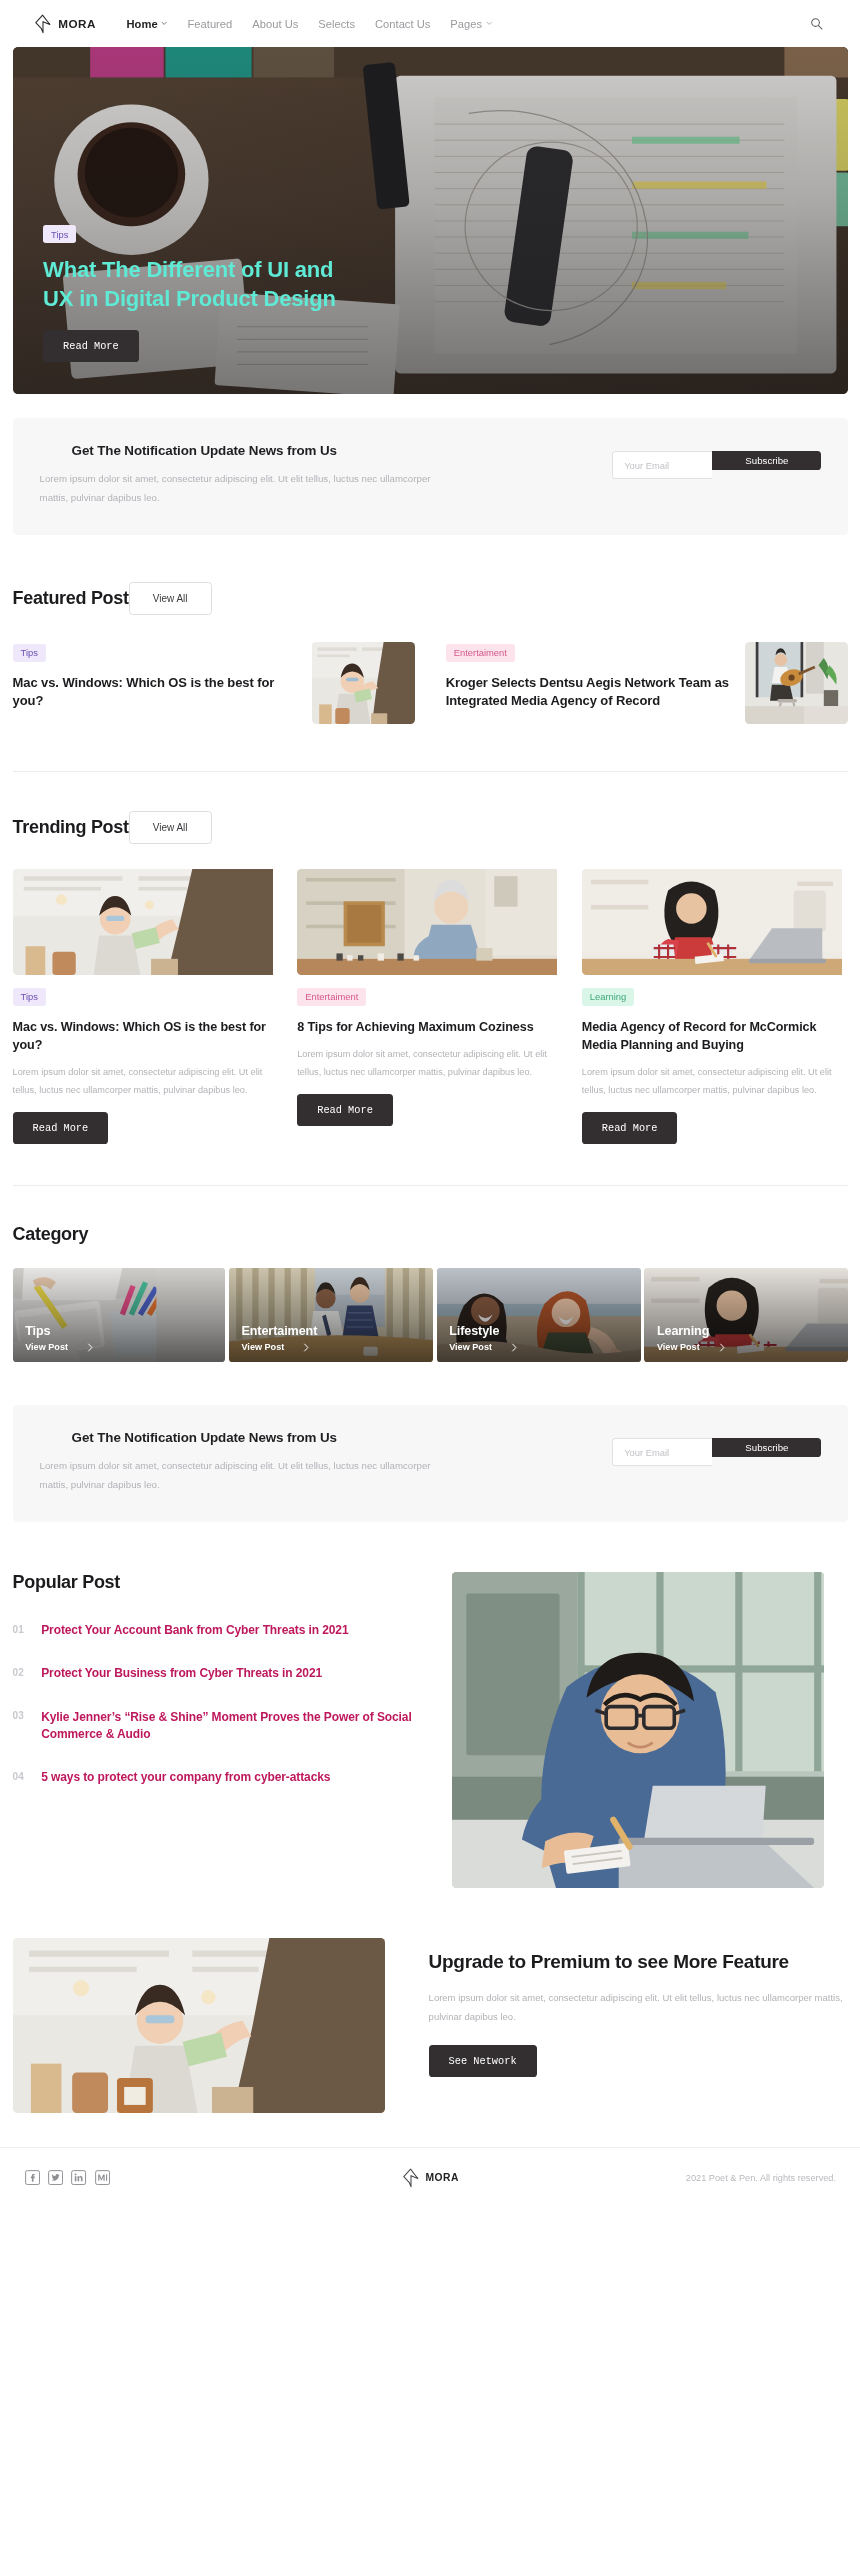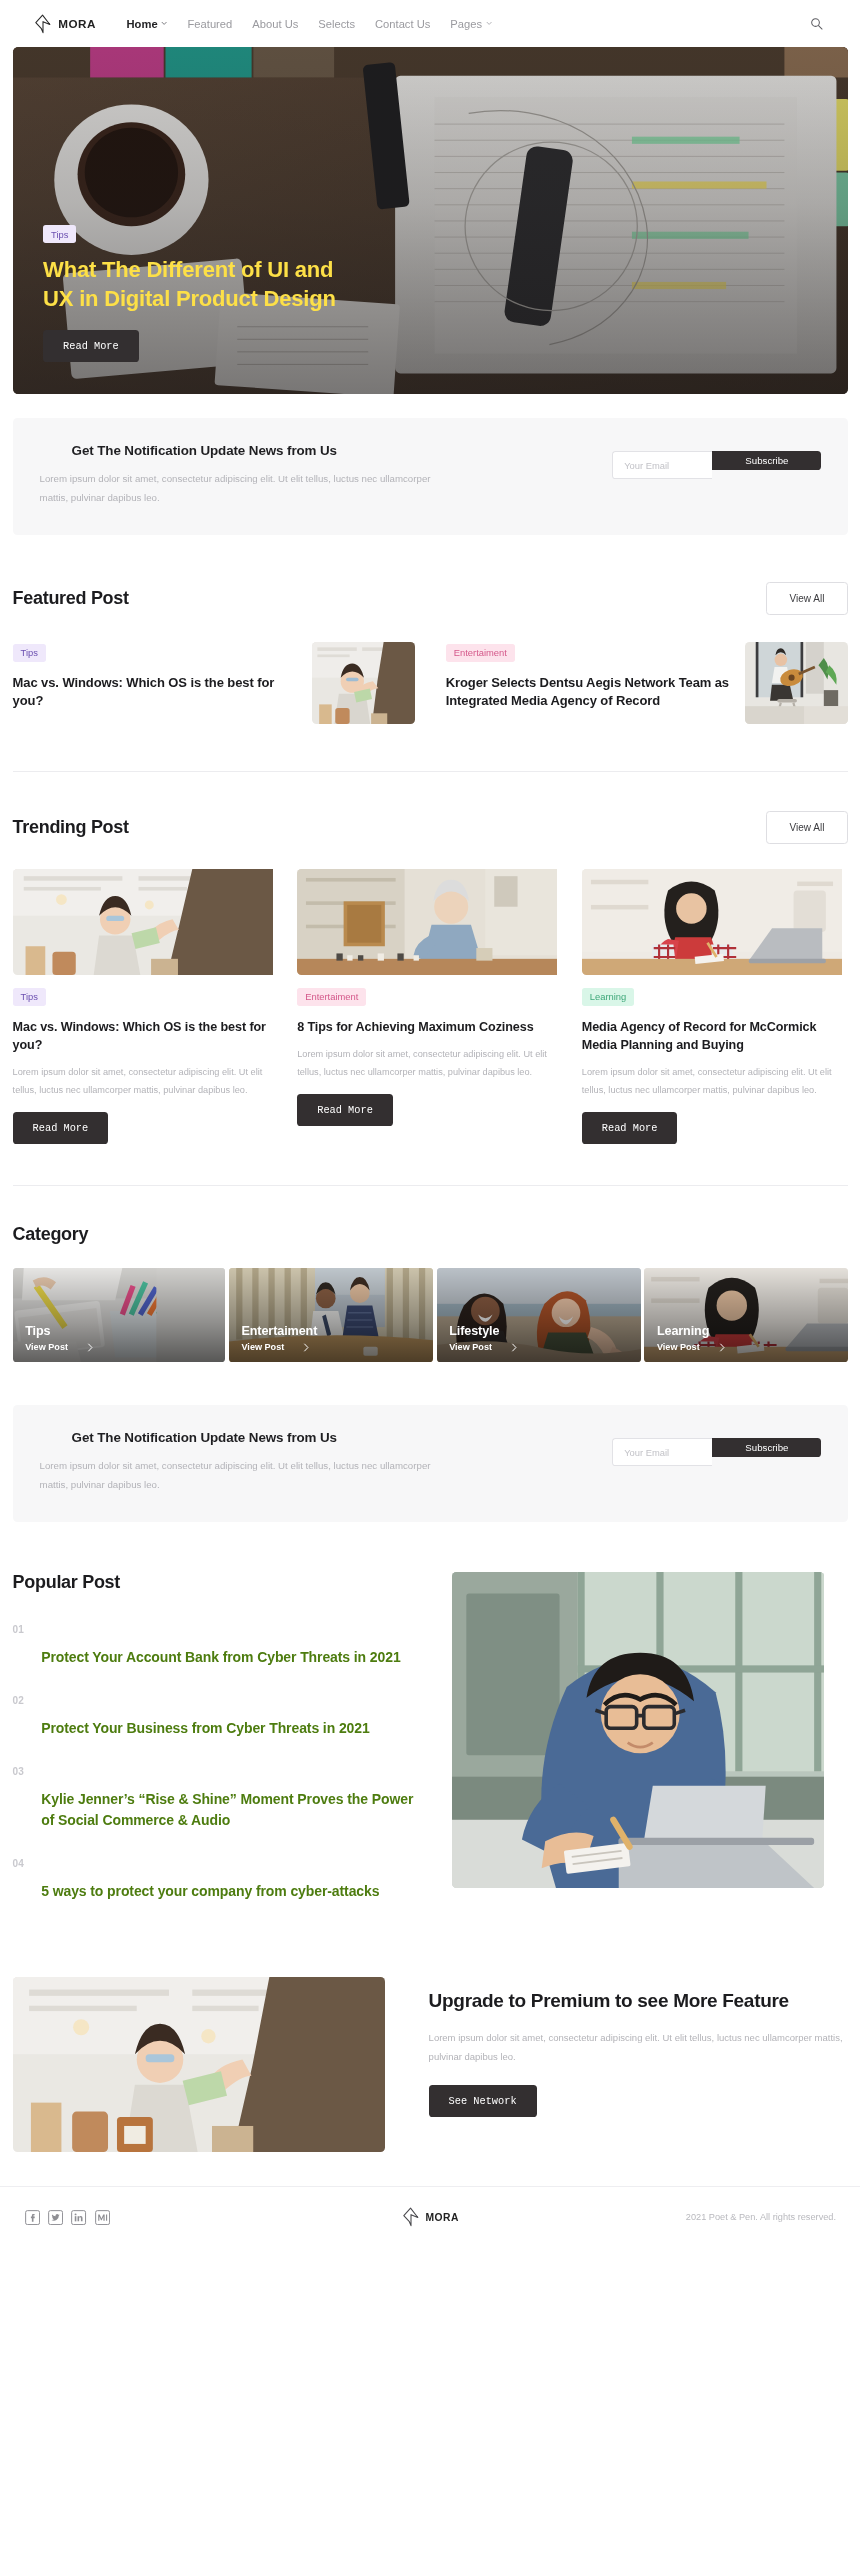--- a/index.html
+++ b/index.html
@@ -48,21 +48,21 @@
     background: linear-gradient(180deg, rgba(30,28,30,.18) 0%, rgba(30,28,30,.30) 45%, rgba(25,23,25,.55) 100%);
   }
   .hero-content { position: absolute; left: 30.5px; bottom: 32px; right: 36px; }
   .badge {
     display: inline-block; font-size: 9.4px; padding: 3.6px 8px; border-radius: 2.7px;
     background: #efe8fb; color: #6b4fb0; margin-bottom: 11.7px;
   }
   .badge.pink { background: #fde3ec; color: #d4588a; }
   .badge.green { background: #d9f6e8; color: #3fa87a; }
   .hero-title {
-    color: #fde047; font-size: 22px; font-weight: 700; line-height: 1.32;
+    color: #5eead4; font-size: 22px; font-weight: 700; line-height: 1.32;
     letter-spacing: -0.2px; max-width: 323px; margin-bottom: 17px;
   }
   .btn-dark {
     display: inline-block; background: #332f30; color: #fff;
     font-size: 10.3px; font-weight: 500; padding: 10px 20px; border: 0;
     border-radius: 3.6px; cursor: pointer; font-family: Liberation Mono, monospace;
   }
 
   
   .newsletter {
@@ -82,21 +82,21 @@
     font-size: 9.4px; font-family: inherit; color: #555;
   }
   .nl-input::placeholder { color: #c2c2c7; }
   .nl-submit {
     height: 19px; width: 109px; background: #332f30; color: #fff; border: 0;
     border-radius: 0 3.6px 3.6px 0; font-size: 9.7px; font-family: inherit; cursor: pointer;
   }
 
   
   .section { padding: 0 12.6px; }
-  .sec-head { display: flex; align-items: center; justify-content: space-between; }
+  .sec-head { display: flex; align-items: center; }
   .sec-title { font-size: 18px; font-weight: 700; letter-spacing: -0.3px; color: #1c1c1f; }
   .btn-outline {
     background: #fff; border: 0.9px solid #dedee2; border-radius: 3.6px;
     font-size: 10px; color: #3b3b3f; padding: 10px 23px; cursor: pointer; font-family: inherit;
   }
   .divider { height: 0.9px; background: #ececef; margin: 0 12.6px; }
 
   
   .featured-grid { display: flex; gap: 30.5px; margin-top: 27px; }
   .featured-card { flex: 1; display: flex; gap: 14.3px; align-items: flex-start; }
@@ -126,21 +126,21 @@
   .cat-name { color: #fff; font-size: 12.6px; font-weight: 700; margin-bottom: 4.5px; letter-spacing: -0.1px; }
   .cat-link { color: #fff; font-size: 9.1px; font-weight: 600; display: flex; align-items: center; gap: 19px; }
   .chev { width: 6.3px; height: 9px; }
 
   
   .popular { display: flex; gap: 27px; padding: 0 12.6px; align-items: flex-start; }
   .pop-left { width: 412px; }
   .pop-head { font-size: 18px; font-weight: 700; letter-spacing: -0.3px; margin-bottom: 29px; color: #1c1c1f; }
   .pop-row { display: flex; gap: 12.6px; margin-bottom: 26px; }
   .pop-num { font-size: 10px; color: #c9c9ce; font-weight: 600; width: 16px; flex-shrink: 0; padding-top: 1.8px; }
-  .pop-title { font-size: 14px; font-weight: 700; line-height: 1.45; color: #4d7c0f; letter-spacing: -0.1px; margin-top: 25px; }
+  .pop-title { font-size: 12px; font-weight: 700; line-height: 1.45; color: #be185d; letter-spacing: -0.1px; }
   .pop-img { width: 372px; height: 316px; border-radius: 4.5px; overflow: hidden; }
 
   
   .premium { display: flex; gap: 44px; padding: 0 12.6px; align-items: flex-start; }
   .prem-img { width: 372px; height: 175px; border-radius: 4.5px; overflow: hidden; flex-shrink: 0; }
   .prem-text { flex: 1; padding-top: 10.8px; }
   .prem-title { font-size: 19px; font-weight: 700; line-height: 1.34; letter-spacing: -0.3px; color: #1c1c1f; margin-bottom: 14.3px; }
   .prem-desc { font-size: 9.5px; color: #b3b3b8; line-height: 2.0; margin-bottom: 19px; }
 
   

